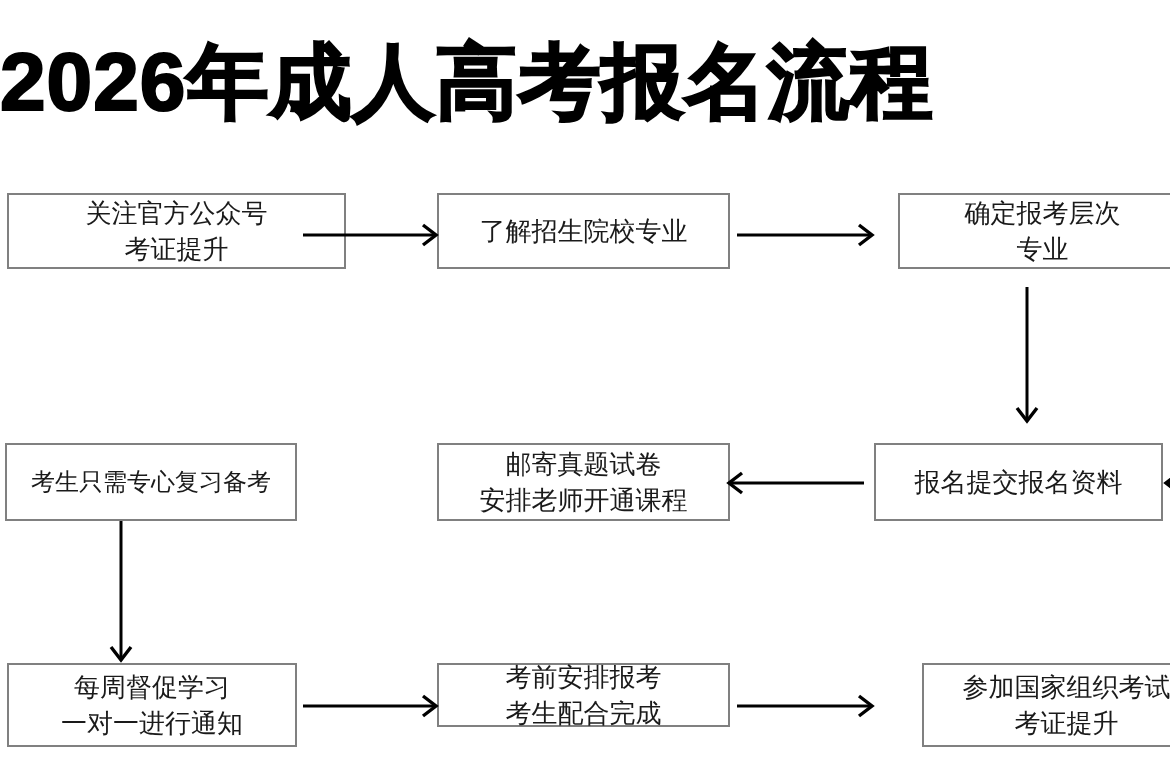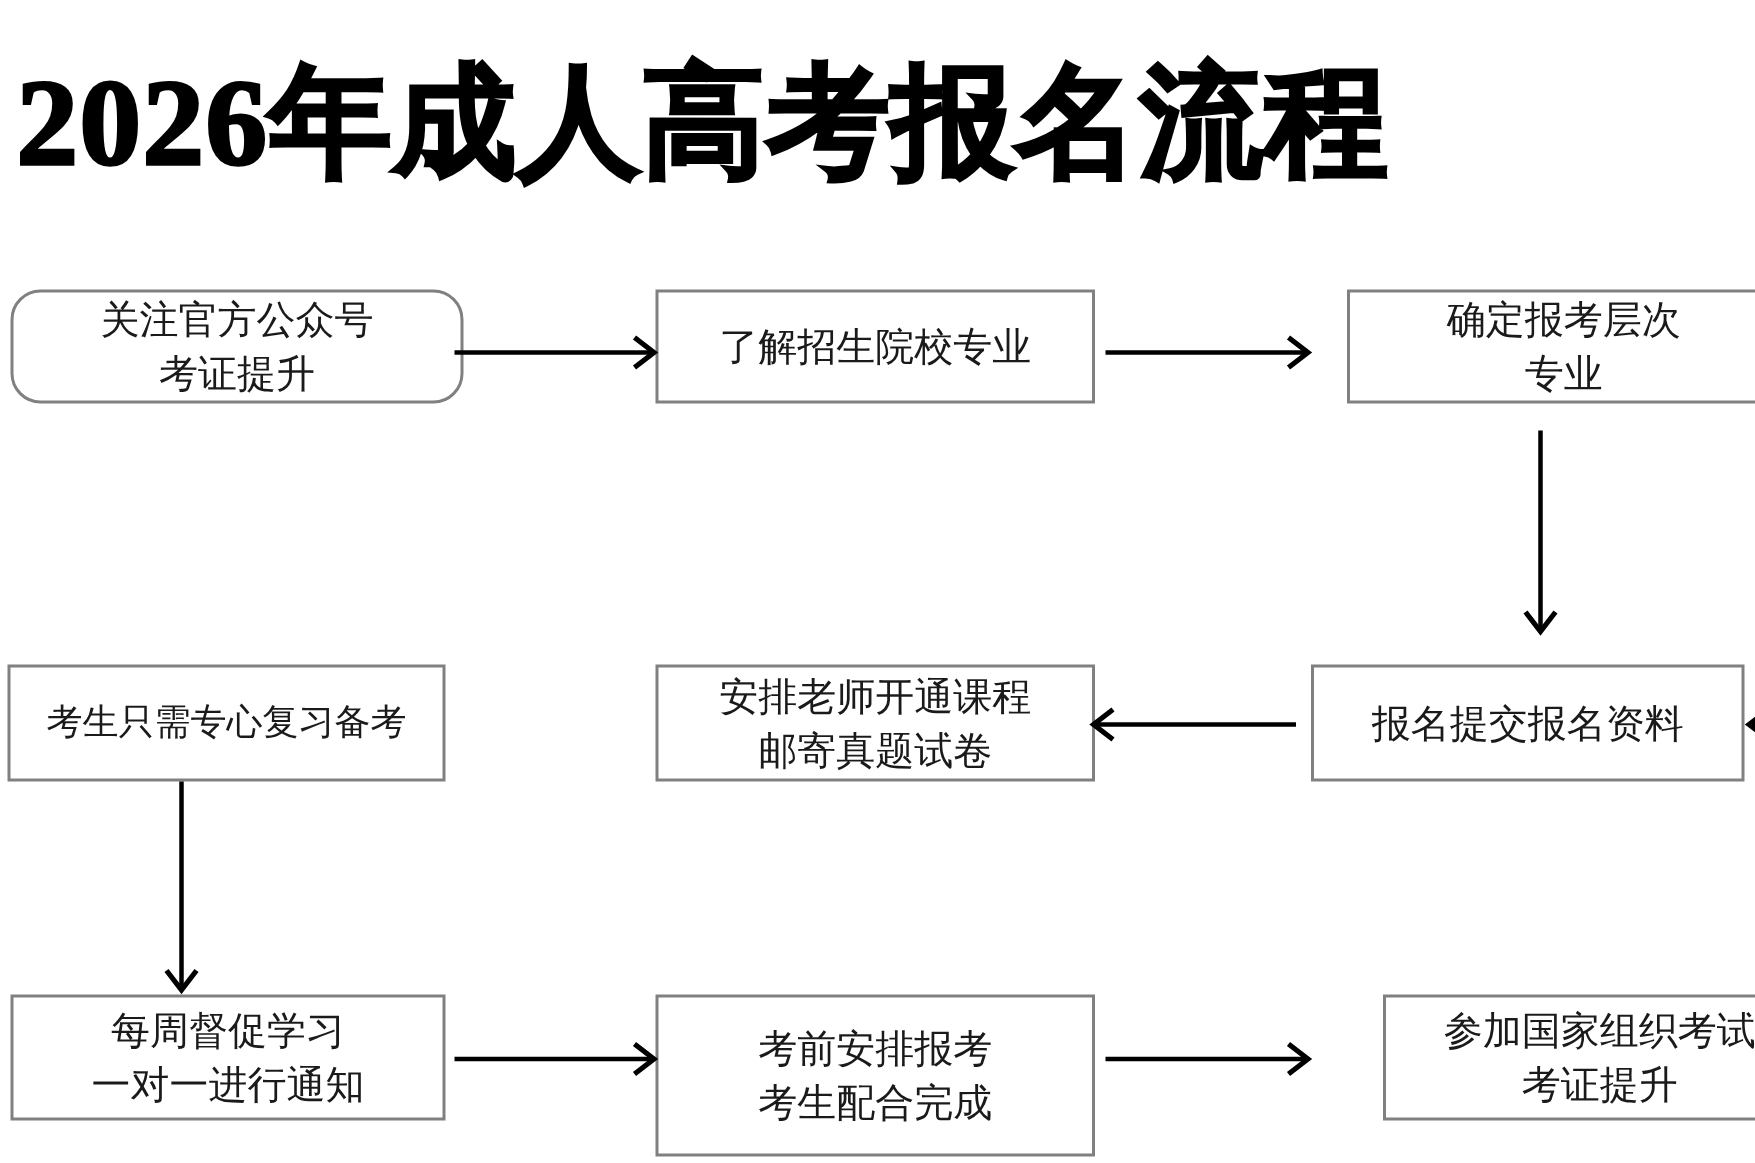--- a/index.html
+++ b/index.html
@@ -15,27 +15,27 @@
     font-family: "Liberation Sans", "DejaVu Sans", sans-serif;
     color: #000000;
   }
 
   
   #flowchart-title {
     position: absolute;
     left: 0;
     top: 34px;
     width: 926px;
-    text-align: right;
+    text-align: left;
     font-size: 82px;
     line-height: 96px;
     font-weight: 700;
     letter-spacing: 1px;
     color: #000000;
-    font-family: Liberation Serif, serif;
+    font-family: Liberation Sans, sans-serif;
     -webkit-text-stroke: 2.2px #000000;
     white-space: nowrap;
   }
 
   
   .node-box {
     position: absolute;
     box-sizing: border-box;
     border: 2px solid #808080;
     background: #ffffff;
@@ -49,30 +49,30 @@
     font-family: "Liberation Sans", "DejaVu Sans", sans-serif;
     font-weight: 400;
     white-space: nowrap;
     text-align: center;
   }
   .node-box .ln {
     display: block;
   }
 
   
-  #node-1 { left: 7px;   top: 193px; width: 302px; height: 76px; border-radius: 20px; }
+  #node-1 { left: 7px;   top: 193px; width: 339px; height: 76px; }
   #node-2 { left: 437px; top: 193px; width: 293px; height: 76px; }
   #node-3 { left: 874px; top: 193px; width: 289px; height: 76px; margin-left: 24px; }
 
   #node-4 { left: 5px;   top: 443px; width: 292px; height: 78px; font-size: 24px; }
   #node-5 { left: 437px; top: 443px; width: 293px; height: 78px; }
   #node-6 { left: 874px; top: 443px; width: 289px; height: 78px; }
 
   #node-7 { left: 7px;   top: 663px; width: 290px; height: 84px; text-align: center; }
-  #node-8 { left: 437px; top: 663px; width: 293px; height: 108px; }
+  #node-8 { left: 437px; top: 663px; width: 293px; height: 64px; }
   #node-9 { left: 922px; top: 663px; width: 289px; height: 84px; }
 
   
   #node-4 { padding: 0 2px; }
 
   
   .arrow {
     position: absolute;
     overflow: visible;
   }
@@ -107,22 +107,22 @@
 <div class="node-box" id="node-3">
   <span class="ln">确定报考层次</span>
   <span class="ln">专业</span>
 </div>
 
 <div class="node-box" id="node-4">
   <span class="ln">考生只需专心复习备考</span>
 </div>
 
 <div class="node-box" id="node-5">
+  <span class="ln">邮寄真题试卷</span>
   <span class="ln">安排老师开通课程</span>
-  <span class="ln">邮寄真题试卷</span>
 </div>
 
 <div class="node-box" id="node-6">
   <span class="ln">报名提交报名资料</span>
 </div>
 
 <div class="node-box" id="node-7">
   <span class="ln">每周督促学习</span>
   <span class="ln">一对一进行通知</span>
 </div>

